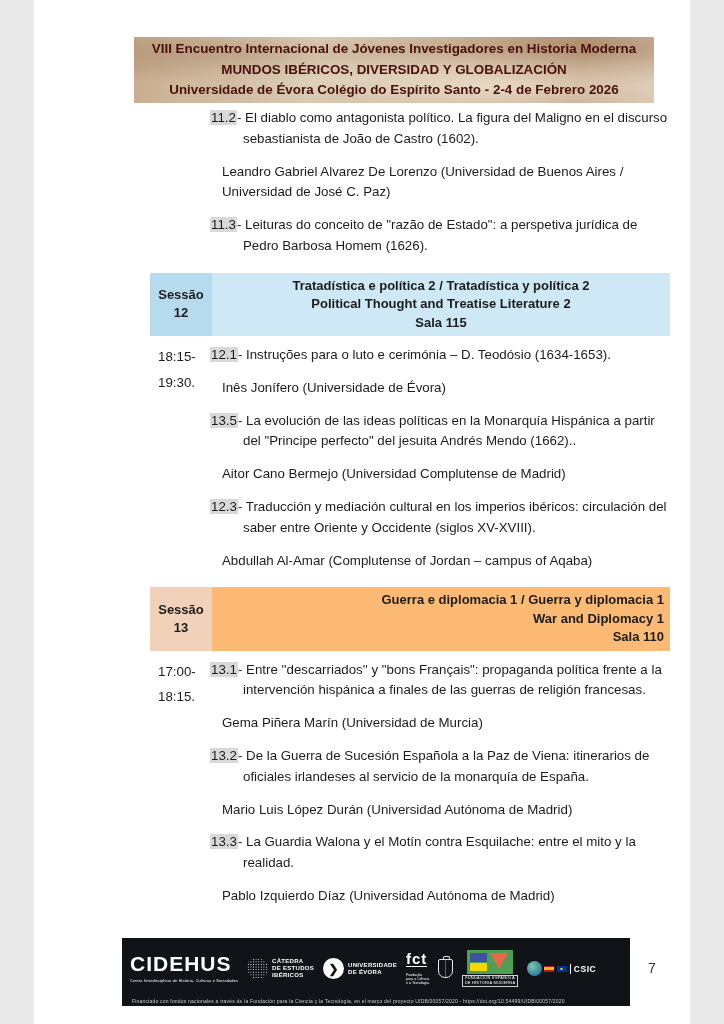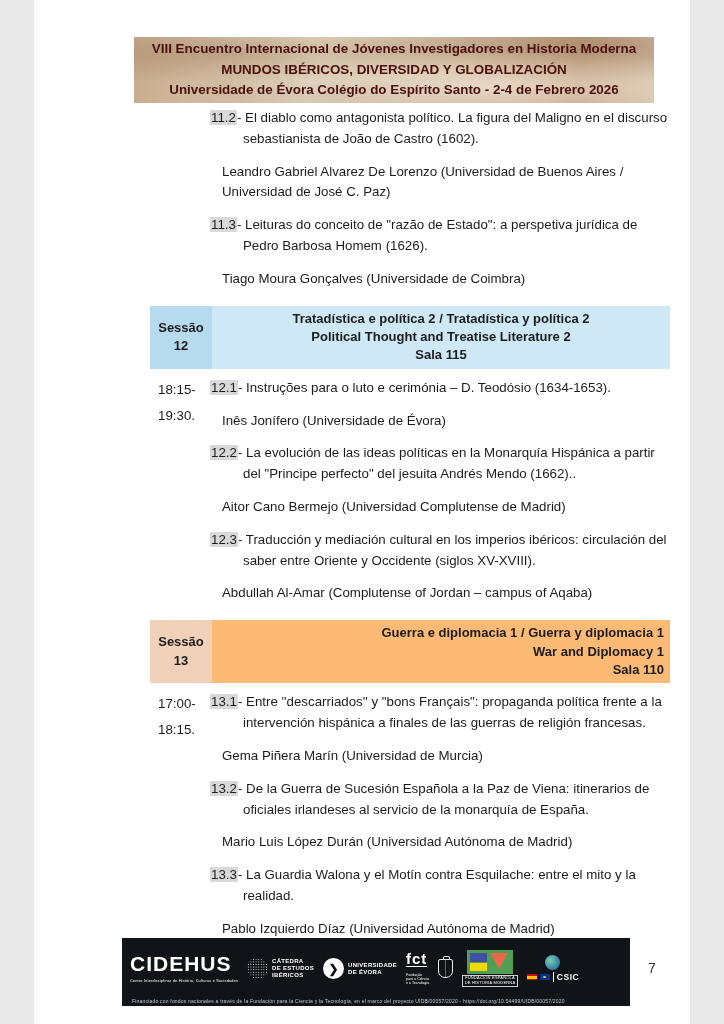--- a/index.html
+++ b/index.html
@@ -69,21 +69,21 @@
       linear-gradient(transparent 45%, rgba(255,255,255,.35) 45%, rgba(255,255,255,.35) 50%, transparent 50%),
       linear-gradient(90deg, transparent 45%, rgba(255,255,255,.35) 45%, rgba(255,255,255,.35) 55%, transparent 55%);
   }
   .crest:before { content:""; position:absolute; left:4px; top:-4px; width:5px; height:3px; border:1px solid #e8e8e8; border-bottom:none; border-radius:2px 2px 0 0; }
   .fehm { display:flex; flex-direction:column; align-items:center; }
   .fehm-art { width:46px; height:24px; background:#4f9e53; position:relative; }
   .fehm-art .b1 { position:absolute; left:3px; top:3px; width:17px; height:9px; background:#3f51a3; }
   .fehm-art .b2 { position:absolute; left:3px; top:13px; width:17px; height:8px; background:#f5d800; }
   .fehm-art .tri { position:absolute; right:5px; top:3px; width:0; height:0; border-left:9px solid transparent; border-right:9px solid transparent; border-top:16px solid #e8694a; }
   .fehm-cap { font-size:4px; line-height:4.6px; border:0.5px solid #cfd3d6; padding:0.5px 1.5px; margin-top:1px; text-align:center; letter-spacing:.2px; }
-  .csic-group { display:flex; flex-direction:column; align-items:center; gap:2px; }
+  .csic-group { display:flex; align-items:center; gap:2px; }
   .cchs-disc { width:15px; height:15px; border-radius:50%; background:radial-gradient(circle at 35% 35%, #7fc8a9, #2d7fa8 70%); }
   .csic-row { display:flex; align-items:center; gap:3px; }
   .flag-es { width:10px; height:6px; background:linear-gradient(#c60b1e 25%, #ffc400 25%, #ffc400 75%, #c60b1e 75%); }
   .flag-eu { width:10px; height:6px; background:#003399; position:relative; }
   .flag-eu:before { content:""; position:absolute; inset:2px 3.5px; border-radius:50%; border:0.8px solid #ffcc00; }
   .csic-name { font-size:8.5px; font-weight:bold; letter-spacing:.5px; border-left:1.5px solid #fff; padding-left:3px; }
   .page-num { position:absolute; left:614px; top:960px; font-size:14px; color:#333; }
 </style>
 </head>
 <body>
@@ -95,21 +95,20 @@
     <div>MUNDOS IBÉRICOS, DIVERSIDAD Y GLOBALIZACIÓN</div>
     <div>Universidade de Évora Colégio do Espírito Santo - 2-4 de Febrero 2026</div>
   </div>
 
   <div class="main">
 
     <div class="session-body">
       <p class="item-title"><span class="num">11.2</span><span>-</span> <span>El diablo como antagonista político. La figura del Maligno en el discurso sebastianista de João de Castro (1602).</span></p>
       <p class="speaker">Leandro Gabriel Alvarez De Lorenzo (Universidad de Buenos Aires / Universidad de José C. Paz)</p>
       <p class="item-title"><span class="num">11.3</span><span>-</span> <span>Leituras do conceito de "razão de Estado": a perspetiva jurídica de Pedro Barbosa Homem (1626).</span></p>
-      <p class="speaker">Tiago Moura Gonçalves (Universidade de Coimbra)</p>
     </div>
 
     <div class="session-header s12">
       <div class="left-cell">
         <div>Sessão</div>
         <div>12</div>
       </div>
       <div class="right-cell">
         <div>Tratadística e política 2 / Tratadística y política 2</div>
         <div>Political Thought and Treatise Literature 2</div>
@@ -117,21 +116,21 @@
       </div>
     </div>
 
     <div class="session-body">
       <div class="time-col">
         <div>18:15-</div>
         <div>19:30.</div>
       </div>
       <p class="item-title"><span class="num">12.1</span><span>-</span> <span>Instruções para o luto e cerimónia – D. Teodósio (1634-1653).</span></p>
       <p class="speaker">Inês Jonífero (Universidade de Évora)</p>
-      <p class="item-title"><span class="num">12.2</span><span>-</span> <span>La evolución de las ideas políticas en la Monarquía Hispánica a partir del "Principe perfecto" del jesuita Andrés Mendo (1662)..</span></p>
+      <p class="item-title"><span class="num">13.5</span><span>-</span> <span>La evolución de las ideas políticas en la Monarquía Hispánica a partir del "Principe perfecto" del jesuita Andrés Mendo (1662)..</span></p>
       <p class="speaker">Aitor Cano Bermejo (Universidad Complutense de Madrid)</p>
       <p class="item-title"><span class="num">12.3</span><span>-</span> <span>Traducción y mediación cultural en los imperios ibéricos: circulación del saber entre Oriente y Occidente (siglos XV-XVIII).</span></p>
       <p class="speaker">Abdullah Al-Amar (Complutense of Jordan – campus of Aqaba)</p>
     </div>
 
     <div class="session-header s13">
       <div class="left-cell">
         <div>Sessão</div>
         <div>13</div>
       </div>

